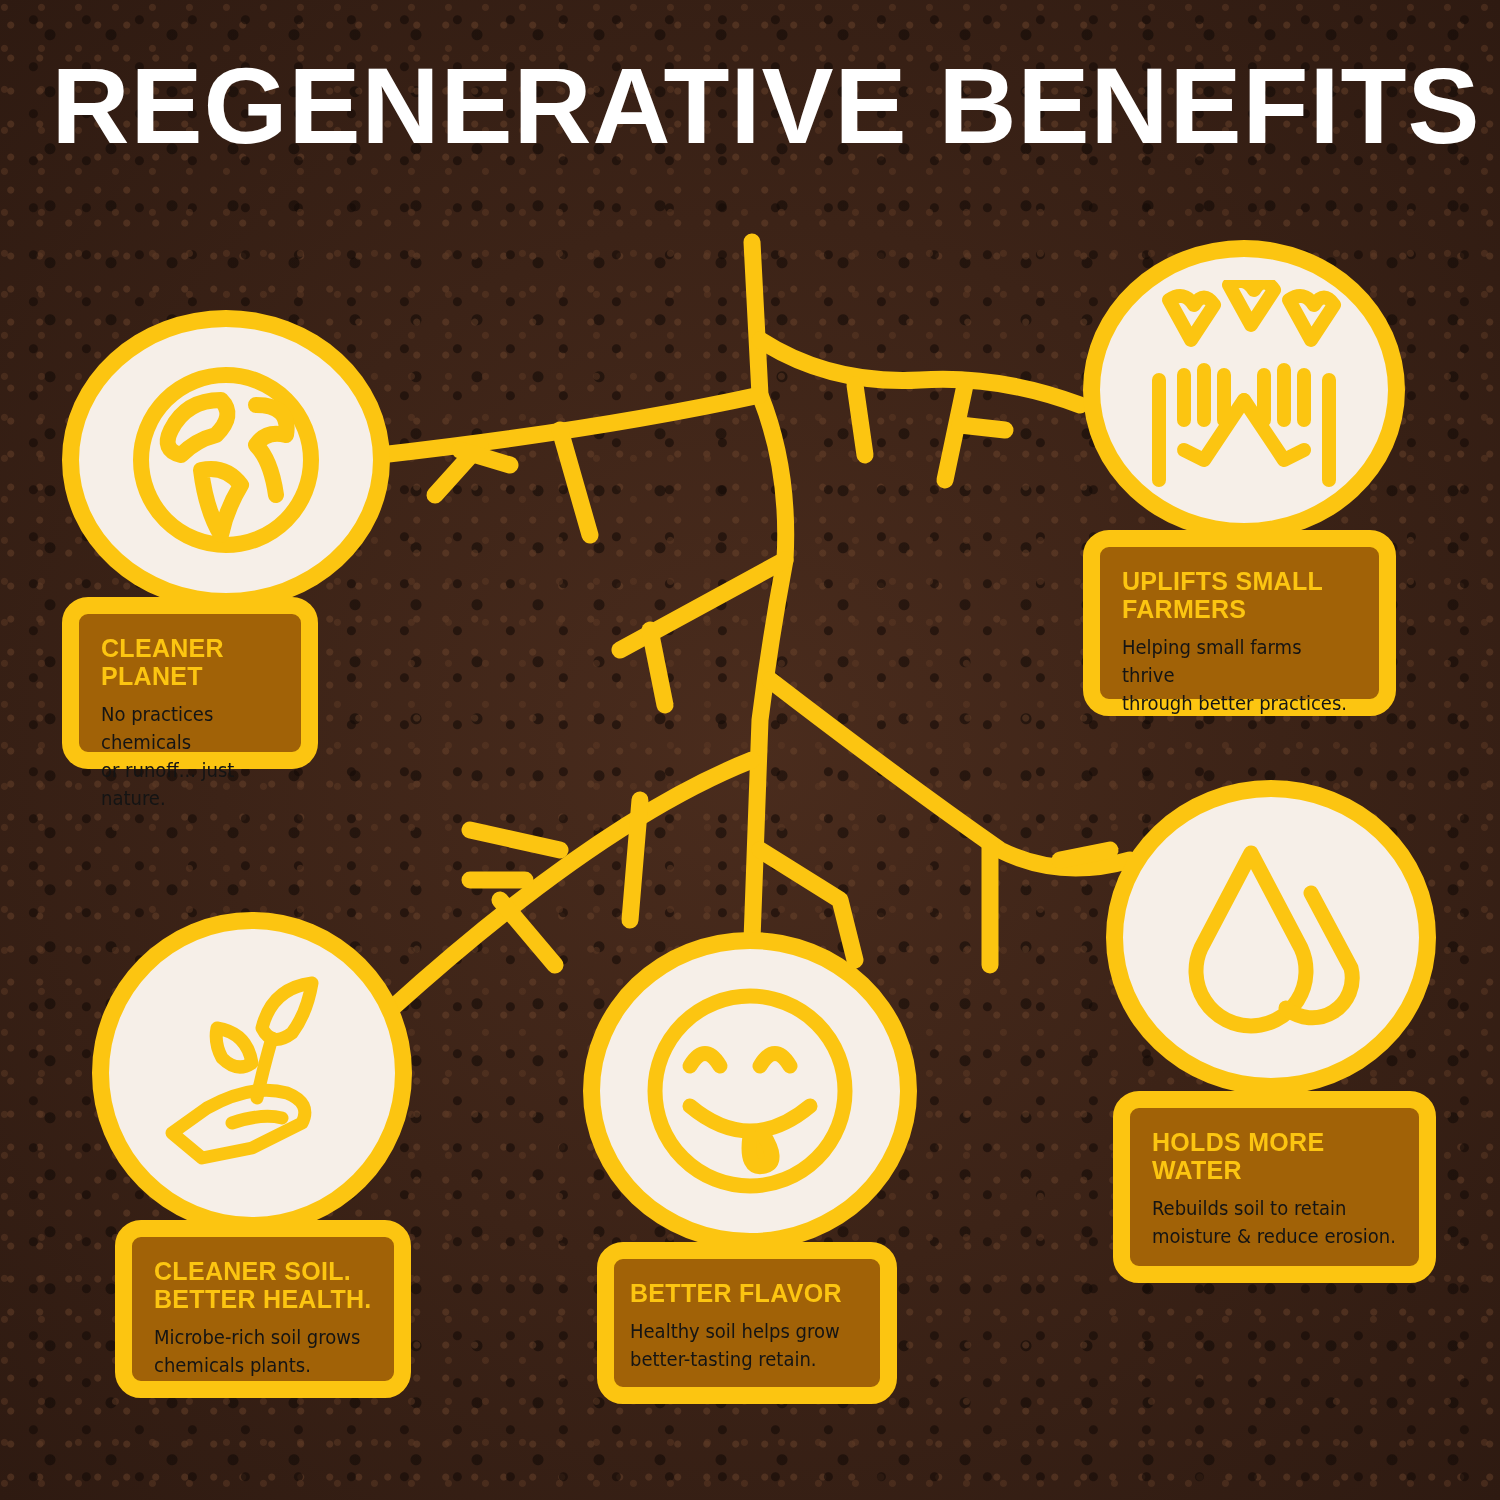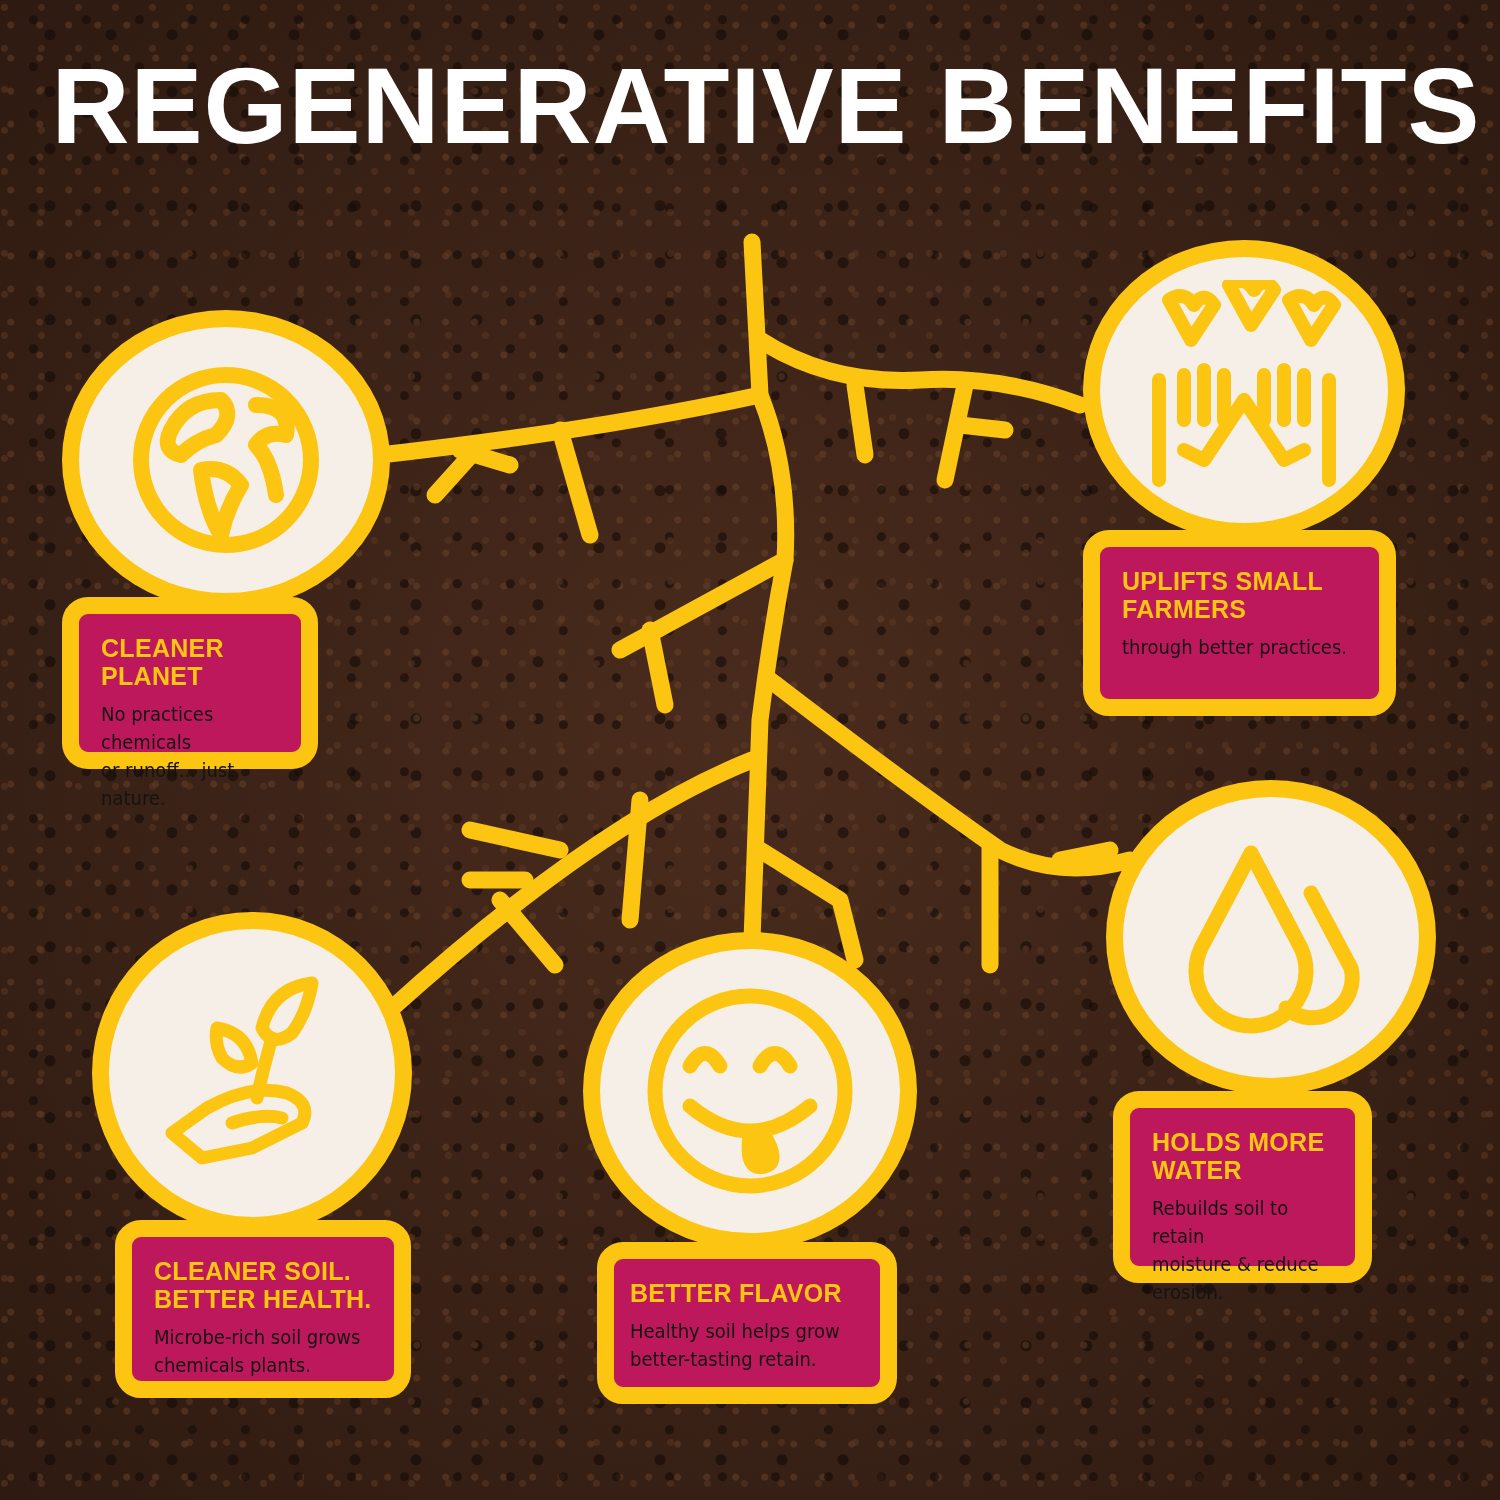--- a/index.html
+++ b/index.html
@@ -21,21 +21,21 @@
     font-size: 108px; letter-spacing: 1px; line-height: 1; margin-left: 16px;
   }
   svg.roots { position: absolute; left: 0; top: 0; }
   .circle {
     position: absolute; border-radius: 50%;
     background: #f6efe8; border: 17px solid #fcc511; box-sizing: border-box;
     display: flex; align-items: center; justify-content: center;
   }
   .card {
     position: absolute; box-sizing: border-box;
-    background: #be185d; border: 17px solid #fcc511; border-radius: 26px;
+    background: #a16207; border: 17px solid #fcc511; border-radius: 26px;
     padding: 20px 22px 18px 22px;
   }
   .card .head {
     color: #fcc511; font-family: "Liberation Sans", sans-serif; font-weight: 700;
     font-size: 25px; line-height: 28px; letter-spacing: .3px; margin-bottom: 10px;
   }
   .card .body {
     color: #141414; font-family: "DejaVu Sans Condensed", "DejaVu Sans", sans-serif;
     font-size: 20px; line-height: 28px; font-stretch: condensed;
   }
@@ -99,31 +99,32 @@
     <path d="M30 100 L30 200 M55 95 L55 140 M75 90 L75 140 M95 95 L95 140 M115 120 L75 180 L55 170"></path>
     <path d="M200 100 L200 200 M175 95 L175 140 M155 90 L155 140 M135 95 L135 140 M115 120 L155 180 L175 170"></path>
   </svg>
 </div>
 <div class="card" style="left:1083px;top:530px;width:313px;height:186px;">
   <div class="head">
     <div>UPLIFTS SMALL</div>
     <div>FARMERS</div>
   </div>
   <div class="body">
+    <div>Helping small farms thrive</div>
     <div>through better practices.</div>
   </div>
 </div>
 
 <div class="circle icon" style="left:1106px;top:780px;width:330px;height:315px;">
   <svg width="200" height="200" viewBox="0 0 200 200" fill="none" stroke="#fcc511" stroke-width="15" stroke-linecap="round" stroke-linejoin="round">
     <path d="M80 15 L130 110 A55 55 0 1 1 30 110 Z"></path>
     <path d="M140 55 L180 130 A40 40 0 0 1 115 170"></path>
   </svg>
 </div>
-<div class="card" style="left:1113px;top:1091px;width:259px;height:192px;">
+<div class="card" style="left:1113px;top:1091px;width:323px;height:192px;">
   <div class="head">
     <div>HOLDS MORE</div>
     <div>WATER</div>
   </div>
   <div class="body">
     <div>Rebuilds soil to retain</div>
     <div>moisture &amp; reduce erosion.</div>
   </div>
 </div>
 

